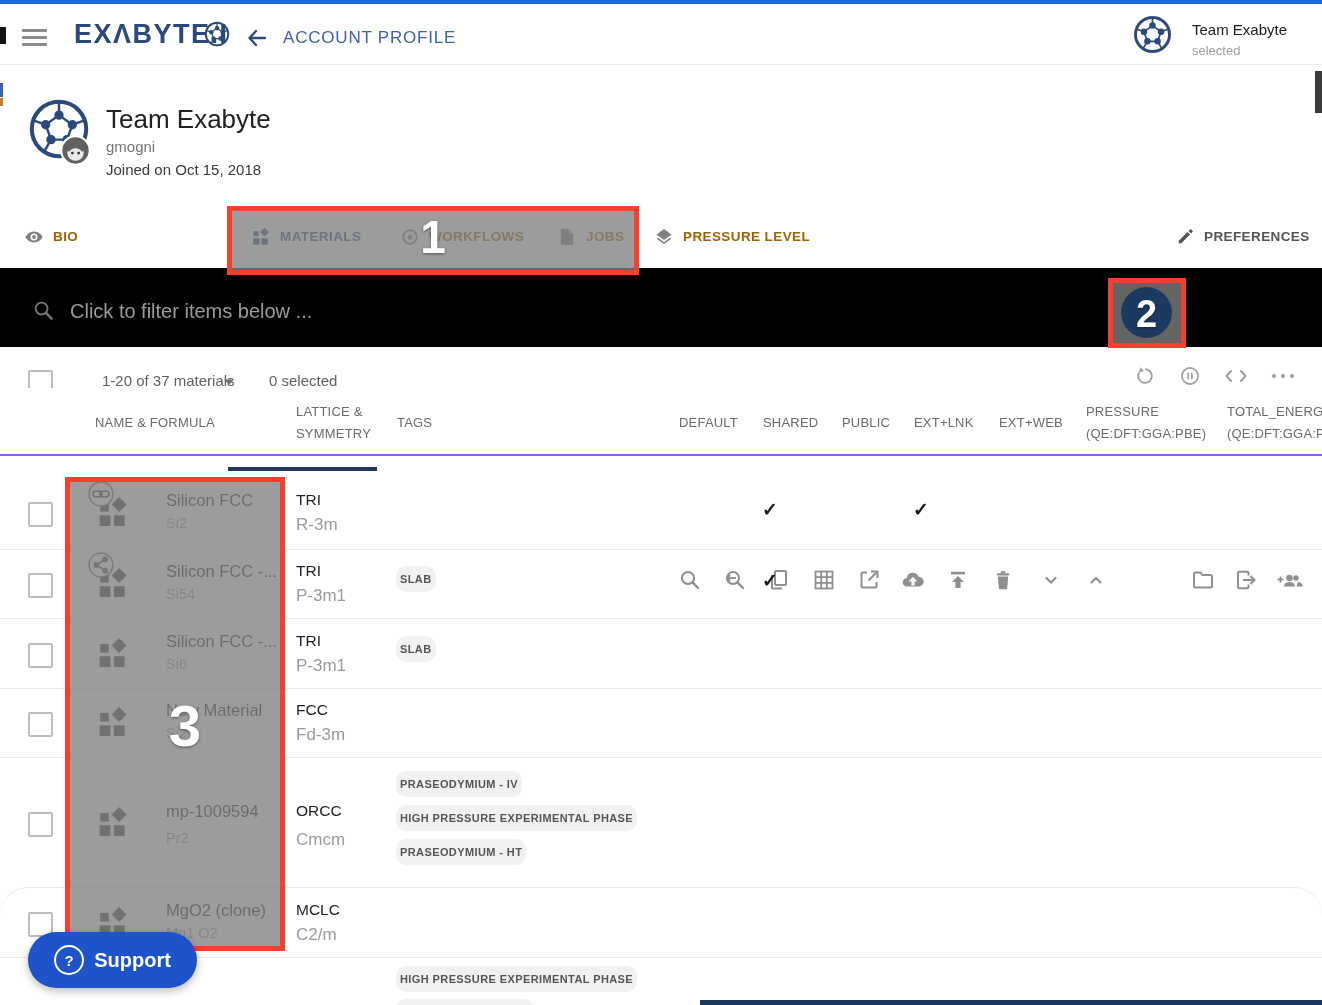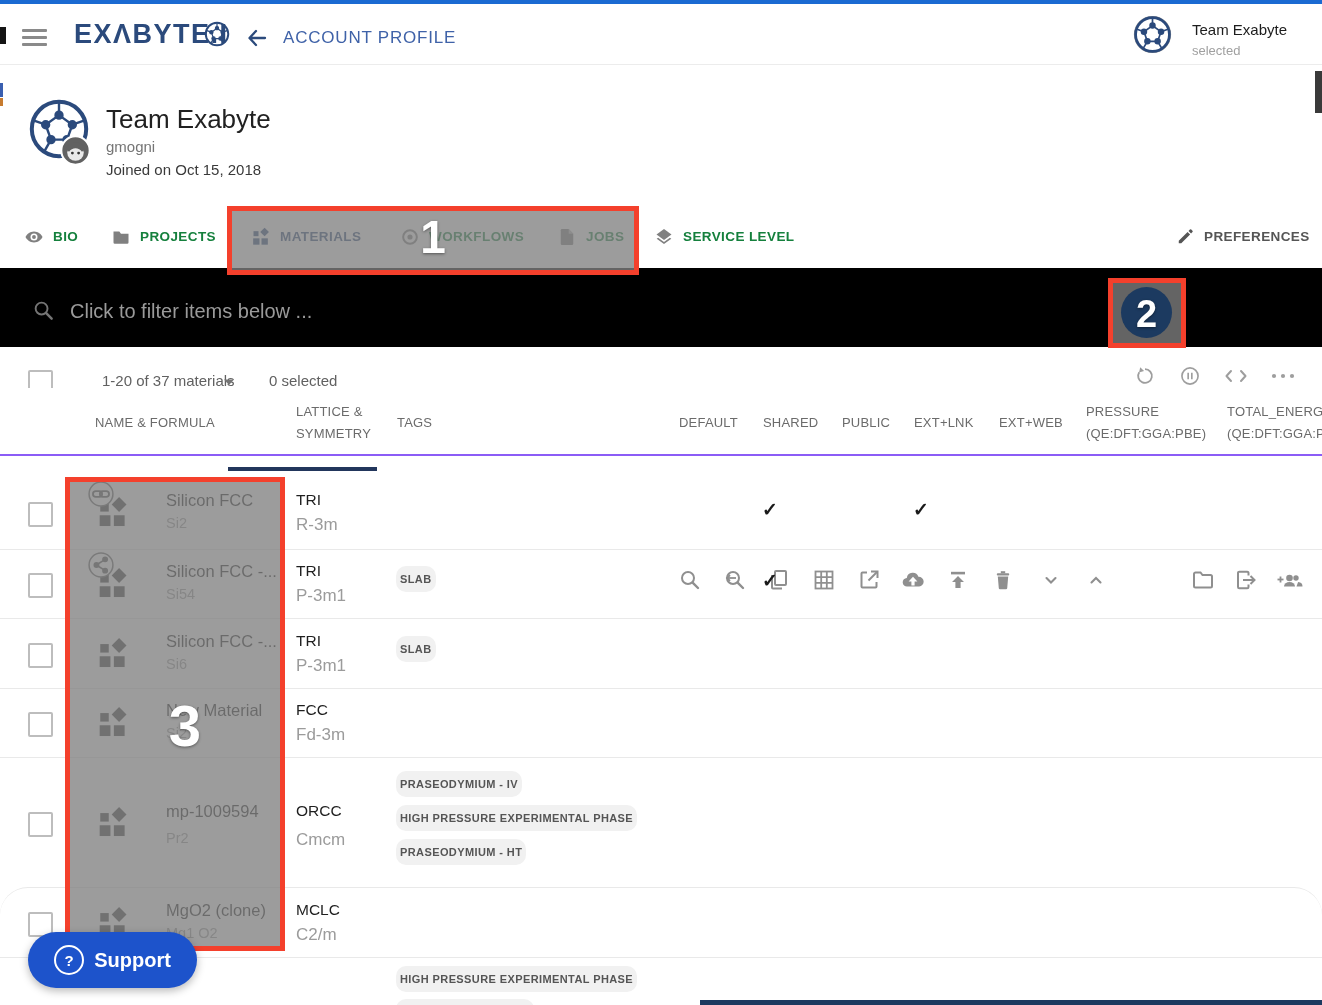--- a/index.html
+++ b/index.html
@@ -14,21 +14,21 @@
   .page-title{font-size:17px;font-weight:500;letter-spacing:.8px;color:#3f62a8;}
   .acct-name{font-size:15px;color:#1d1d1d;}
   .acct-type{font-size:13px;color:#a0a0a0;}
   
   .profile-name{font-size:26px;font-weight:400;color:#212121;}
   .profile-user{font-size:15px;color:#757575;}
   .profile-joined{font-size:15px;color:#3a3a3a;}
   
   .tabsbar{position:absolute;left:0;top:205px;width:1322px;height:63px;background:#fff;border-bottom:1px solid #e0e0e0;}
   .tab{position:absolute;top:0;height:63px;display:flex;align-items:center;gap:9px;cursor:pointer;}
-  .tab-label{font-size:13.5px;font-weight:600;letter-spacing:.4px;color:#15803d;}
+  .tab-label{font-size:13.5px;font-weight:600;letter-spacing:.4px;color:#a16207;}
   .tab.active .tab-label{color:#2b4a7c;}
   .tab-underline{position:absolute;left:228px;top:262px;width:149px;height:4px;background:#22365c;}
   
   .filterbar{position:absolute;left:0;top:268px;width:1322px;height:79px;background:#000000;border-bottom:1px solid #eeeeee;}
   .filter-placeholder{font-size:20px;color:#9a9a9a;}
   .tool{position:absolute;top:300px;width:24px;height:24px;cursor:pointer;}
   
   .controls{position:absolute;left:0;top:347px;width:1322px;height:65px;background:#fff;}
   .cb{position:absolute;width:21px;height:21px;border:2px solid #bdbdbd;border-radius:2px;background:#fff;cursor:pointer;}
   .ctrl-text{font-size:15px;color:#616161;margin-left:17px;}
@@ -134,26 +134,20 @@
 
   <nav class="tabsbar">
     <div class="tab" style="left:24px;">
       <svg width="20" height="20" viewBox="0 0 24 24">
         <path d="M12 5.5 C7 5.5 3.3 8.9 1.8 12 C3.3 15.1 7 18.5 12 18.5 C17 18.5 20.7 15.1 22.2 12 C20.7 8.9 17 5.5 12 5.5 Z" fill="#808080"></path>
         <circle cx="12" cy="12" r="4.2" fill="#fff"></circle>
           <circle cx="12" cy="12" r="2.3" fill="#808080"></circle>
       </svg>
       <span class="tab-label">BIO</span>
     </div>
-    <div class="tab" style="left:111px;">
-      <svg width="20" height="20" viewBox="0 0 24 24">
-        <path d="M3 5.5 h7 l2 2.5 h9 v10.5 a1.5 1.5 0 0 1 -1.5 1.5 h-15 A1.5 1.5 0 0 1 3 18.5 Z" fill="#808080"></path>
-      </svg>
-      <span class="tab-label">PROJECTS</span>
-    </div>
     <div class="tab active" style="left:251px;">
       <svg width="20" height="20" viewBox="0 0 24 24">
         <g fill="#2b4a7c">
           <rect x="3" y="5" width="6" height="6"></rect>
           <rect x="12.6" y="2.3" width="7.4" height="7.4" transform="rotate(45 16.3 6)"></rect>
           <rect x="2.6" y="13.6" width="7.6" height="7.6"></rect>
           <rect x="12.6" y="13.6" width="7.6" height="7.6"></rect>
         </g>
       </svg>
       <span class="tab-label">MATERIALS</span>
@@ -170,21 +164,21 @@
         <path d="M6 2.5 h8 l5.5 5.5 v12 a1.5 1.5 0 0 1 -1.5 1.5 h-12 A1.5 1.5 0 0 1 4.5 20 V4 A1.5 1.5 0 0 1 6 2.5 Z" fill="#808080"></path>
         <path d="M14 2.5 V8 h5.5 Z" fill="#bdbdbd"></path>
       </svg>
       <span class="tab-label">JOBS</span>
     </div>
     <div class="tab" style="left:654px;">
       <svg width="20" height="20" viewBox="0 0 24 24">
         <path d="M12 2.5 L3 9 L12 15.5 L21 9 Z" fill="#808080"></path>
         <path d="M5 12.8 L3.2 14.1 L12 20.5 L20.8 14.1 L19 12.8 L12 17.9 Z" fill="#808080"></path>
       </svg>
-      <span class="tab-label">SERVICE LEVEL</span>
+      <span class="tab-label">PRESSURE LEVEL</span>
     </div>
     <div class="tab" style="left:1176px;">
       <svg width="19" height="19" viewBox="0 0 24 24">
         <path d="M3.5 17.3 V20.5 h3.2 L17.8 9.4 L14.6 6.2 Z M19 8.2 l1.8-1.8 a1.2 1.2 0 0 0 0-1.7 L19.3 3.2 a1.2 1.2 0 0 0 -1.7 0 L15.8 5 Z" fill="#555"></path>
       </svg>
       <span class="tab-label" style="color:#555;">PREFERENCES</span>
     </div>
     <div class="tab-underline"></div>
   </nav>
 

